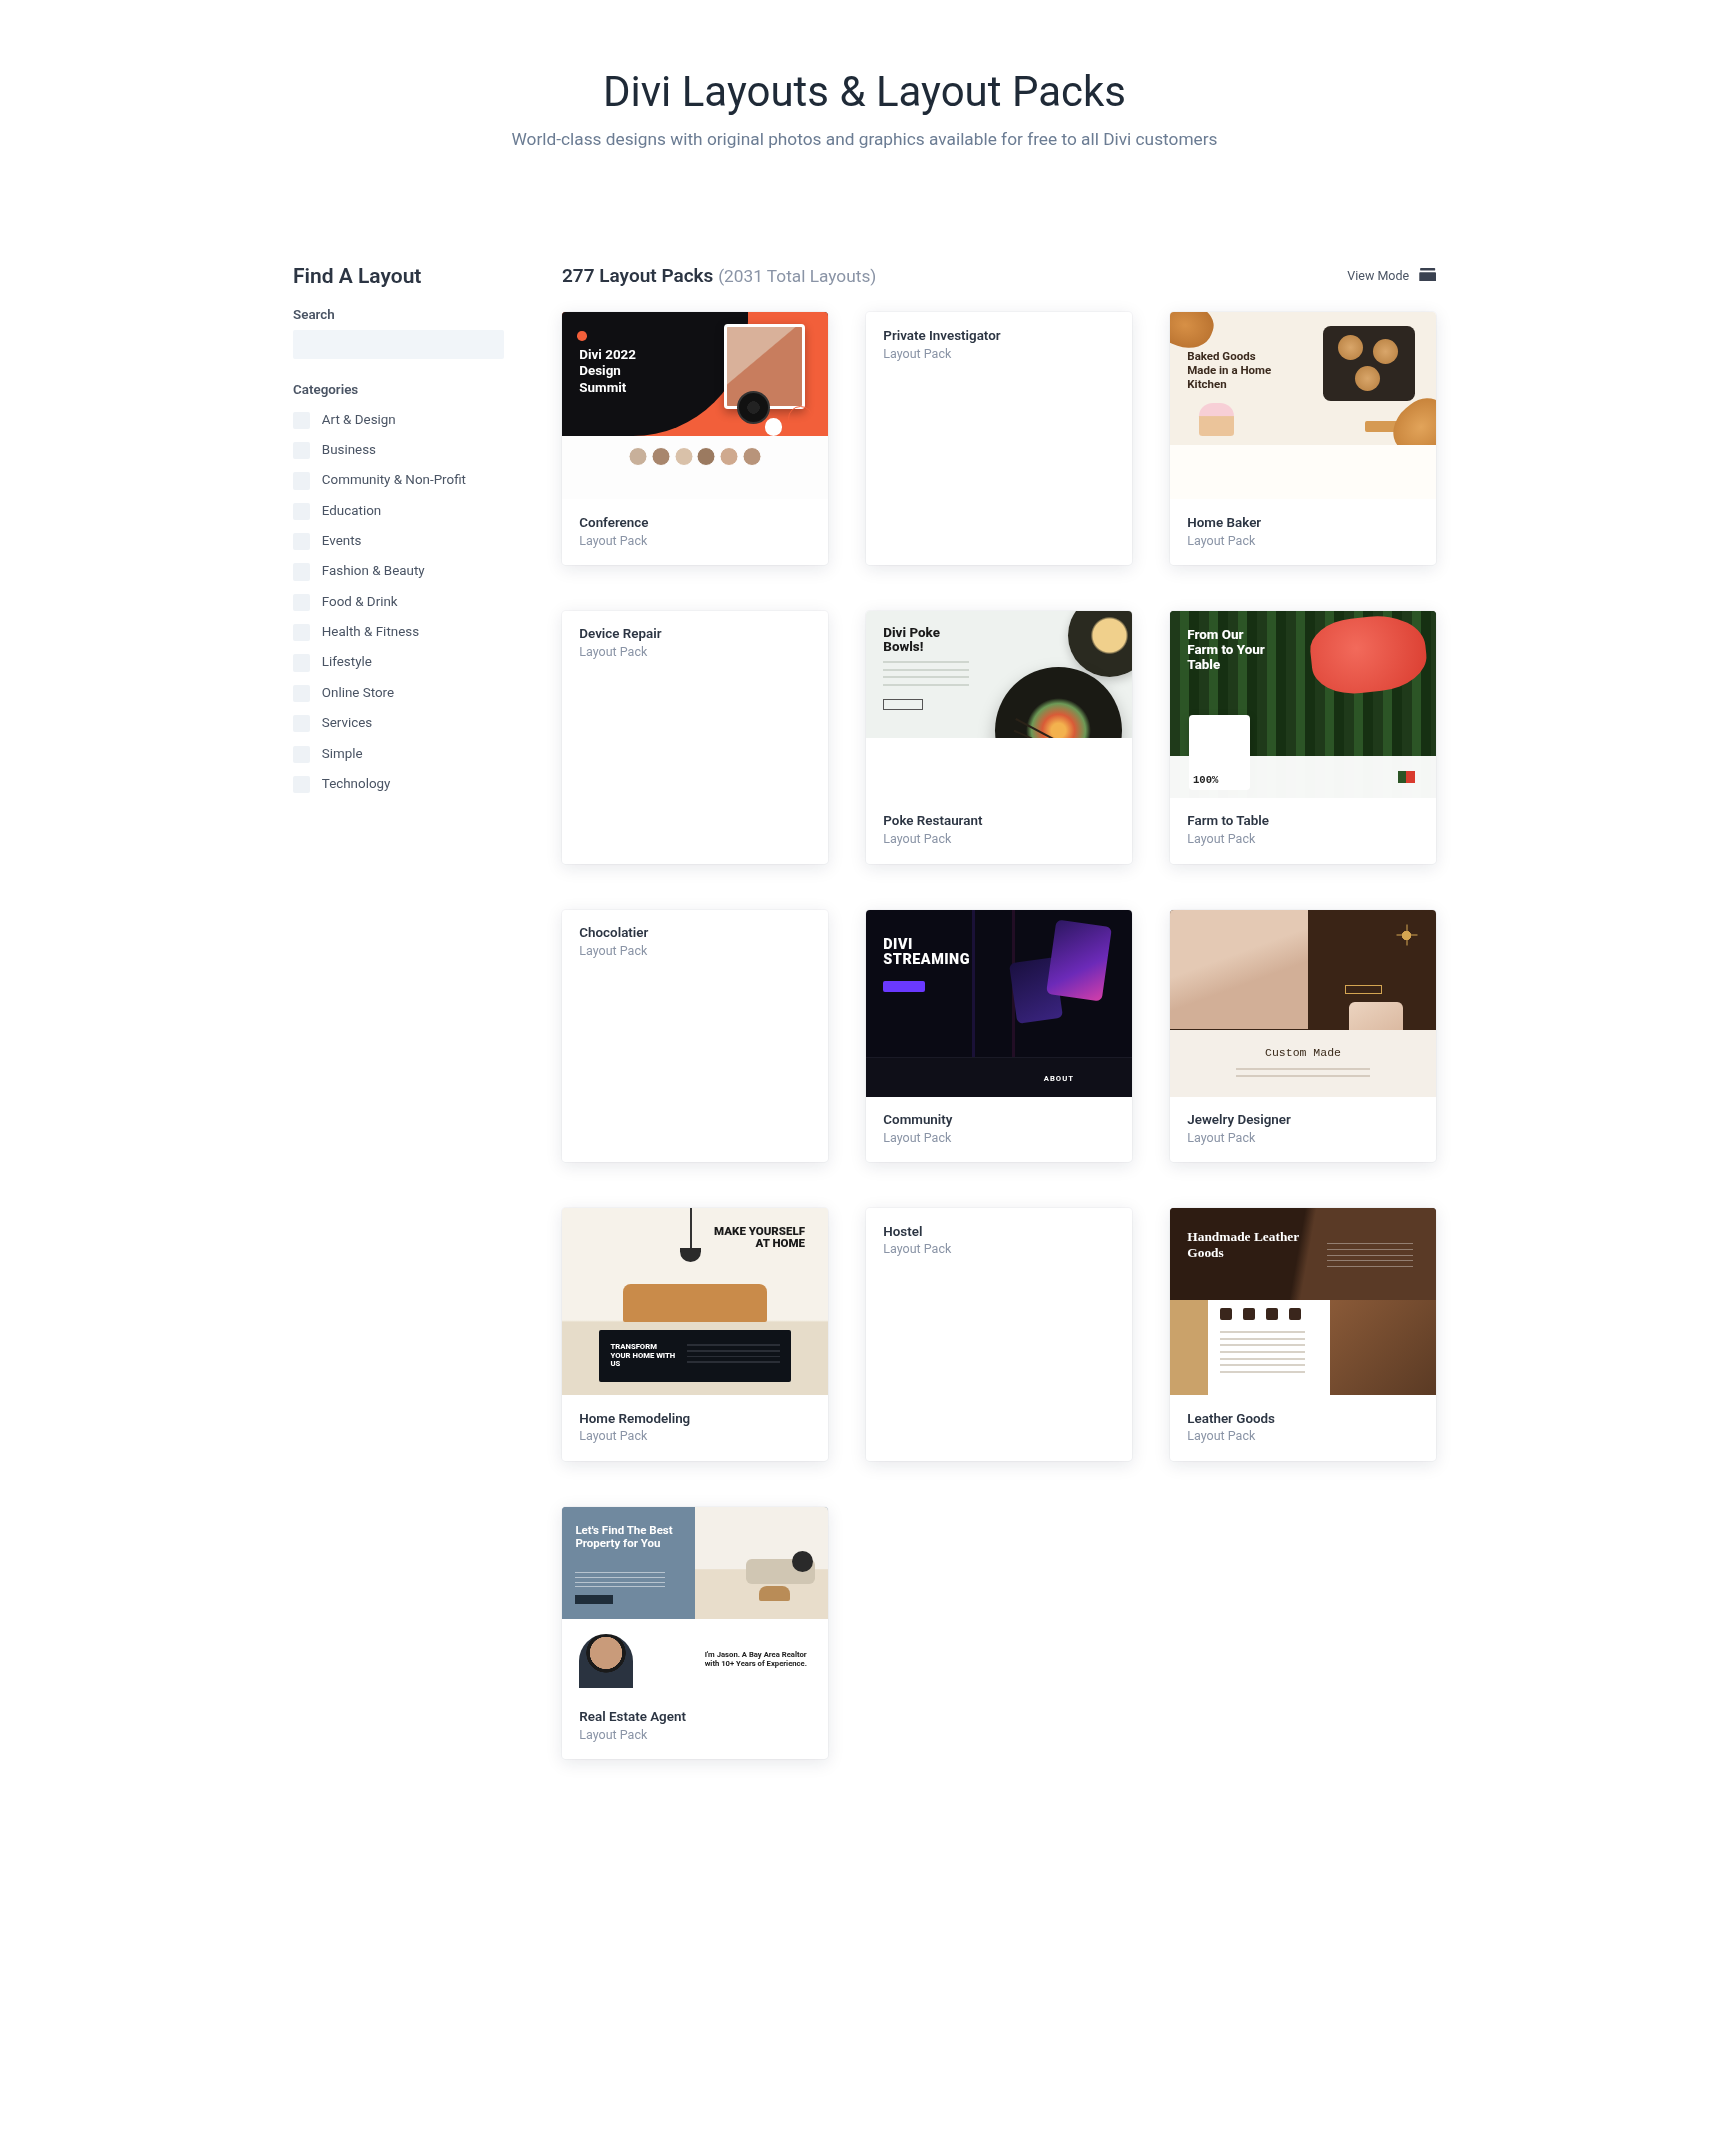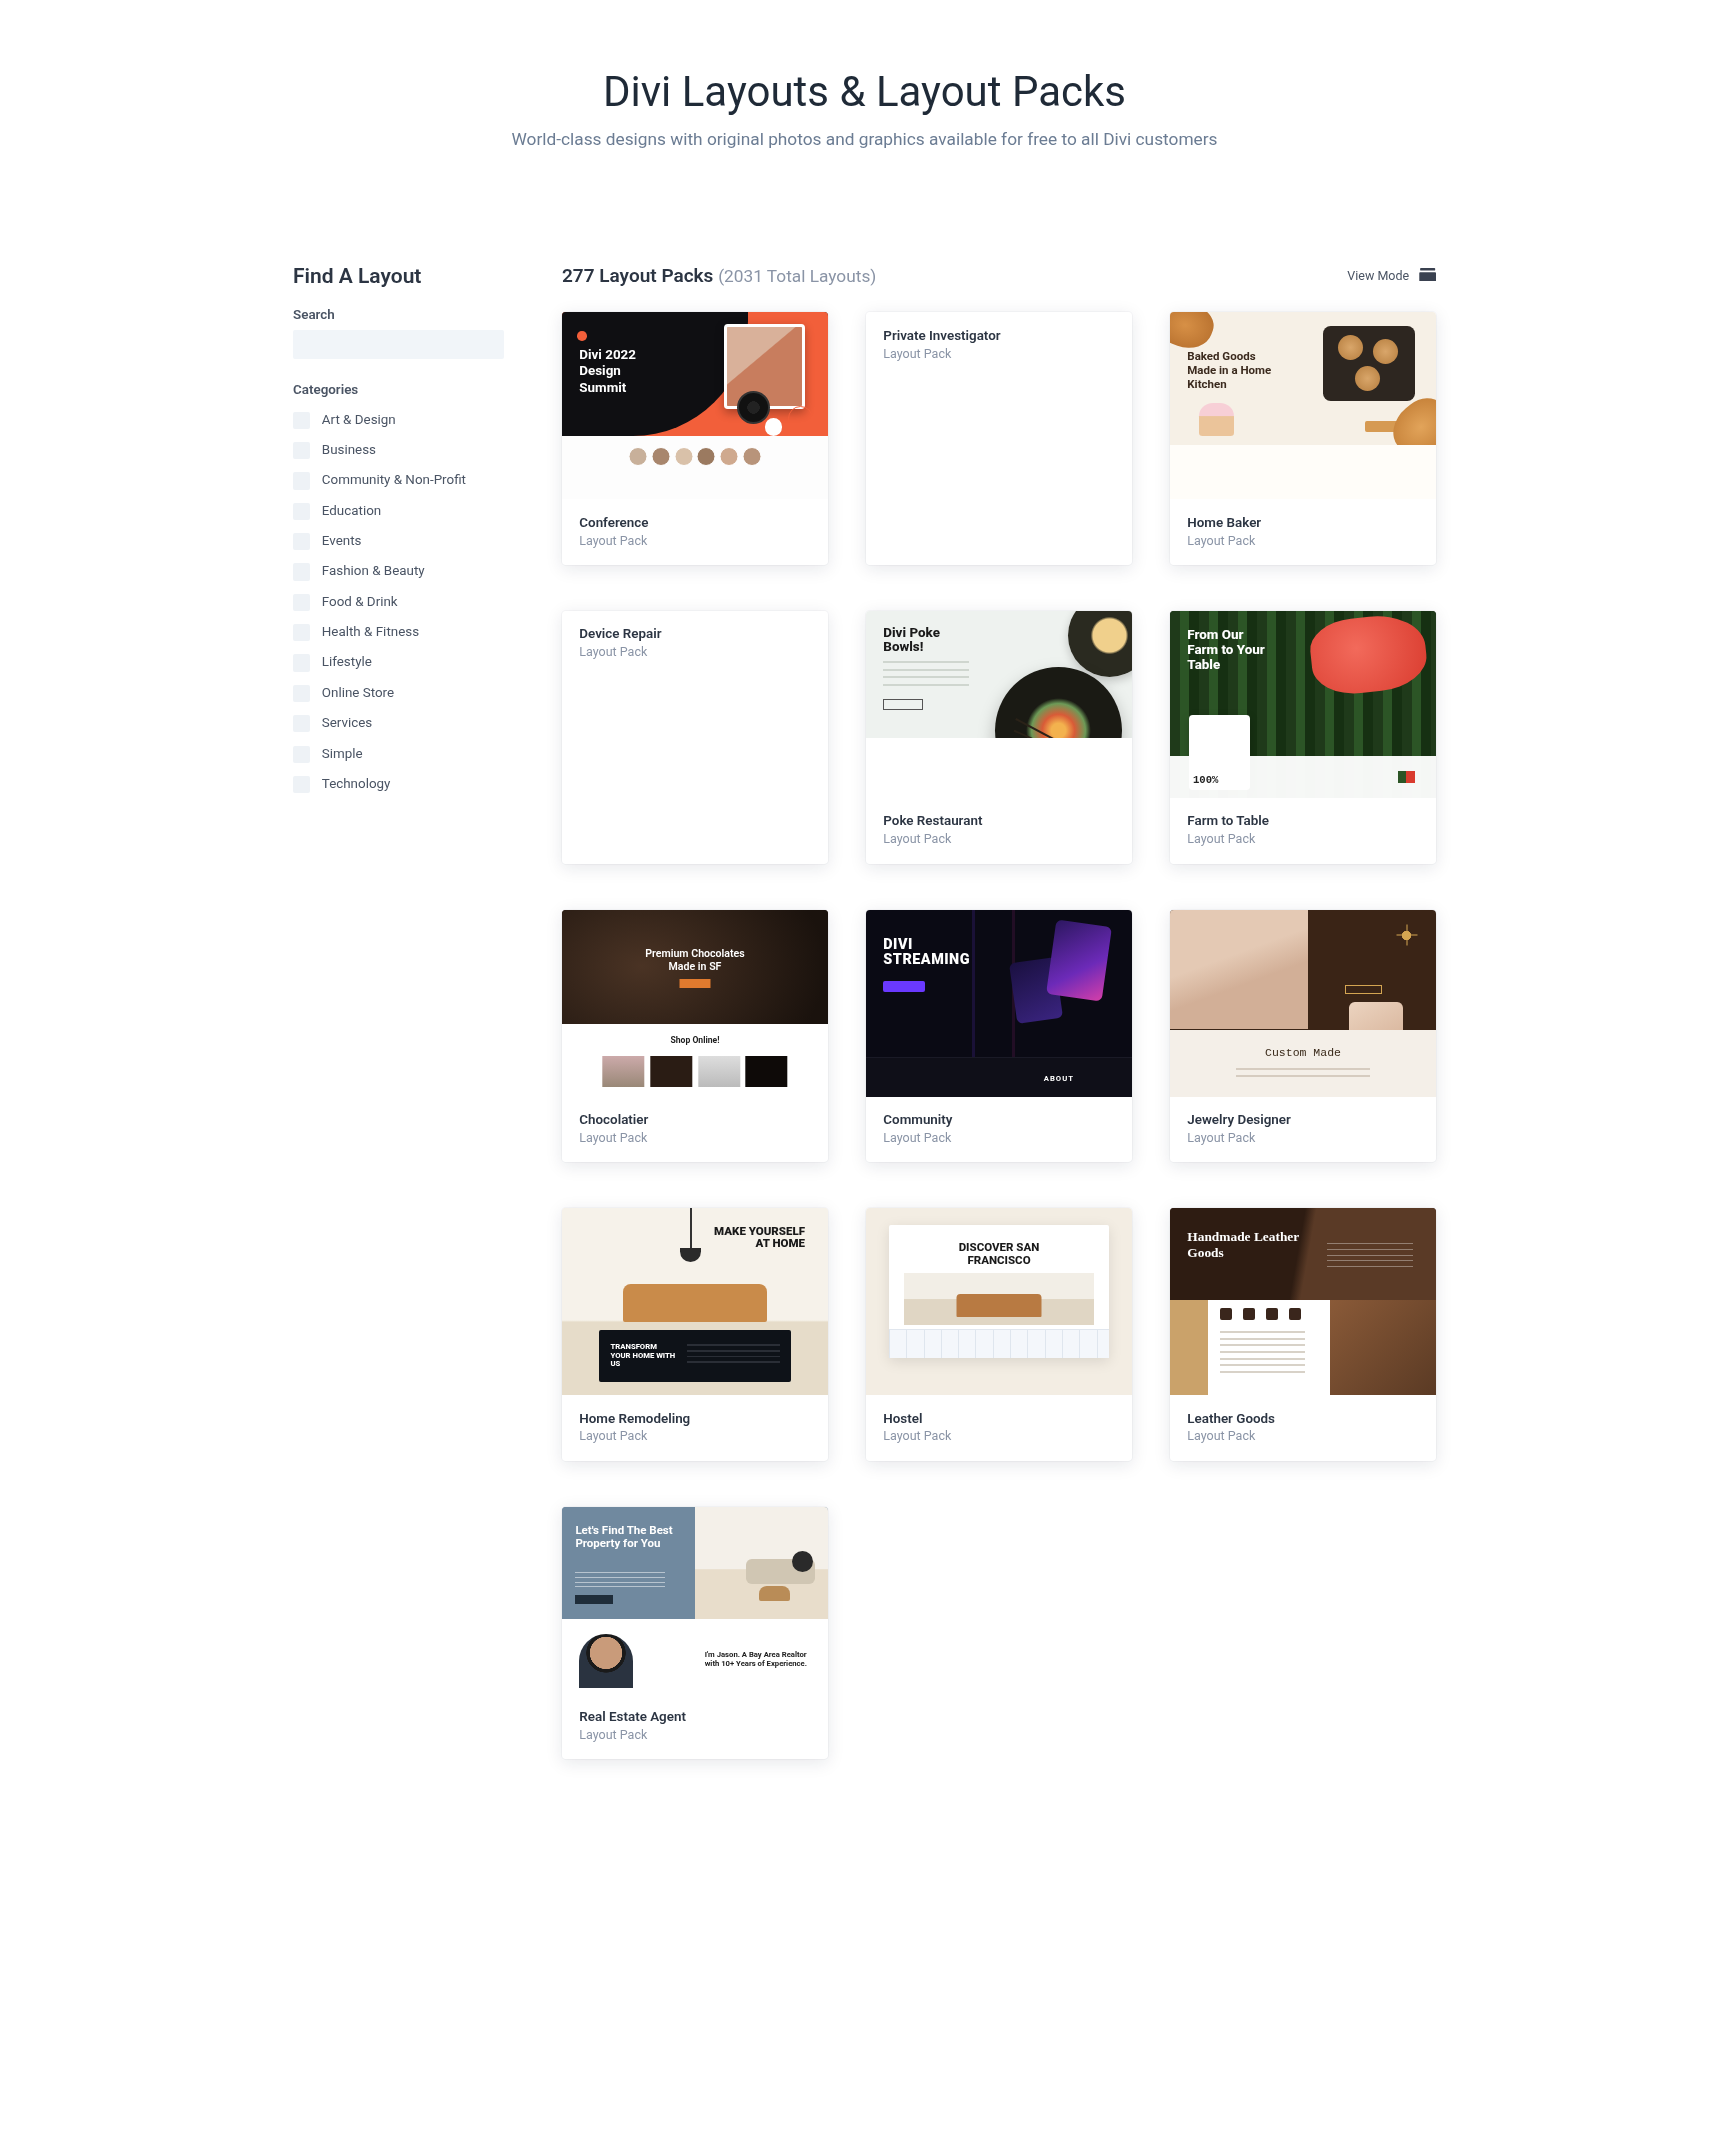--- a/index.html
+++ b/index.html
@@ -473,34 +473,20 @@
               <div class="bar"></div>
               <div class="pct">100%</div>
               <span class="ic"></span>
             </div>
             <div class="card-meta">
               <div class="card-title">Farm to Table</div>
     <div class="card-sub">Layout Pack</div>
             </div>
           </article>
           <article class="card">
-            <div class="thumb t-choc">
-              <div class="bg"></div>
-              <h3 style="white-space:pre-line">Premium Chocolates
-Made in SF</h3>
-              <span class="btn"></span>
-              <div class="lower"></div>
-              <div class="so">Shop Online!</div>
-              <div class="imgs">
-                <span class="im"></span>
-                <span class="im"></span>
-                <span class="im"></span>
-                <span class="im"></span>
-              </div>
-            </div>
             <div class="card-meta">
               <div class="card-title">Chocolatier</div>
     <div class="card-sub">Layout Pack</div>
             </div>
           </article>
           <article class="card">
             <div class="thumb t-stream">
               <span class="spk"></span>
               <span class="spk spk2"></span>
               <h3 style="white-space:pre-line">DIVI
@@ -541,29 +527,20 @@
                 <div class="dl">TRANSFORM YOUR HOME WITH US</div>
                 <div class="dr"></div>
               </div>
             </div>
             <div class="card-meta">
               <div class="card-title">Home Remodeling</div>
     <div class="card-sub">Layout Pack</div>
             </div>
           </article>
           <article class="card">
-            <div class="thumb t-host">
-              <div class="card2"></div>
-              <h3 style="white-space:pre-line">DISCOVER SAN
-FRANCISCO</h3>
-              <div class="room"></div>
-              <div class="sofa"></div>
-              <span class="btn"></span>
-              <div class="blue"></div>
-            </div>
             <div class="card-meta">
               <div class="card-title">Hostel</div>
     <div class="card-sub">Layout Pack</div>
             </div>
           </article>
           <article class="card">
             <div class="thumb t-leather">
               <div class="top"></div>
               <h3>Handmade Leather Goods</h3>
               <div class="ln"></div>

